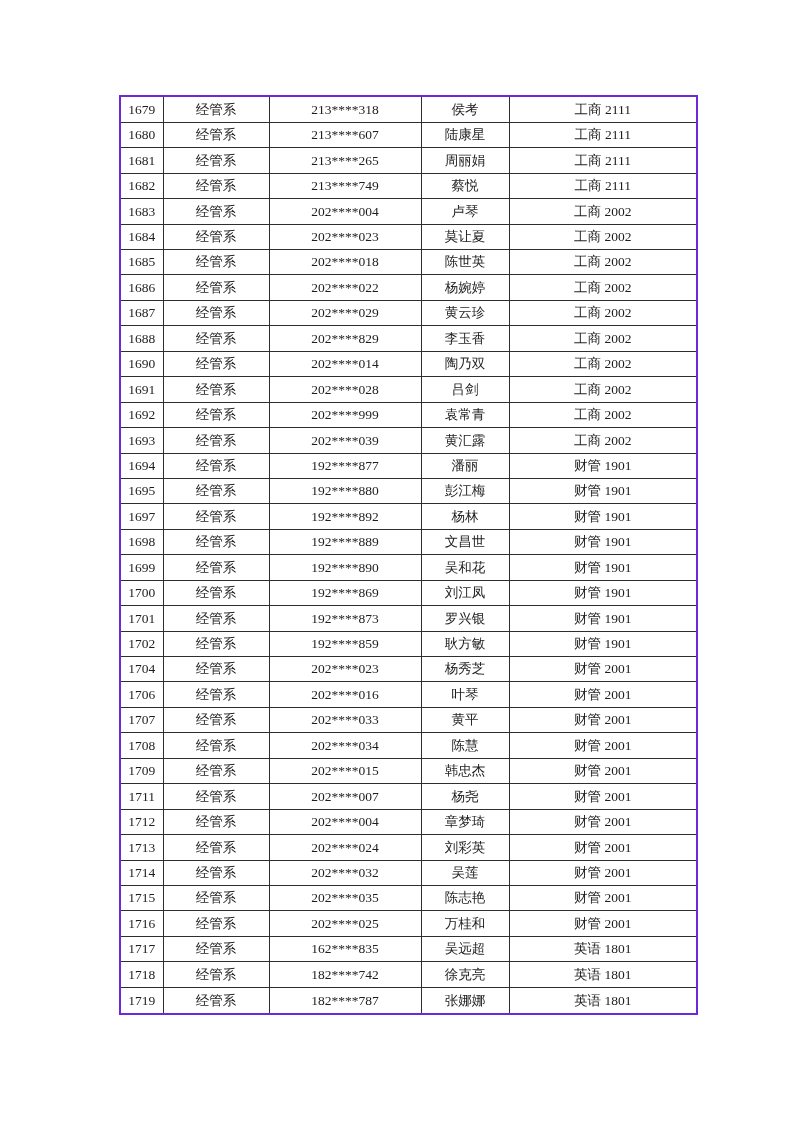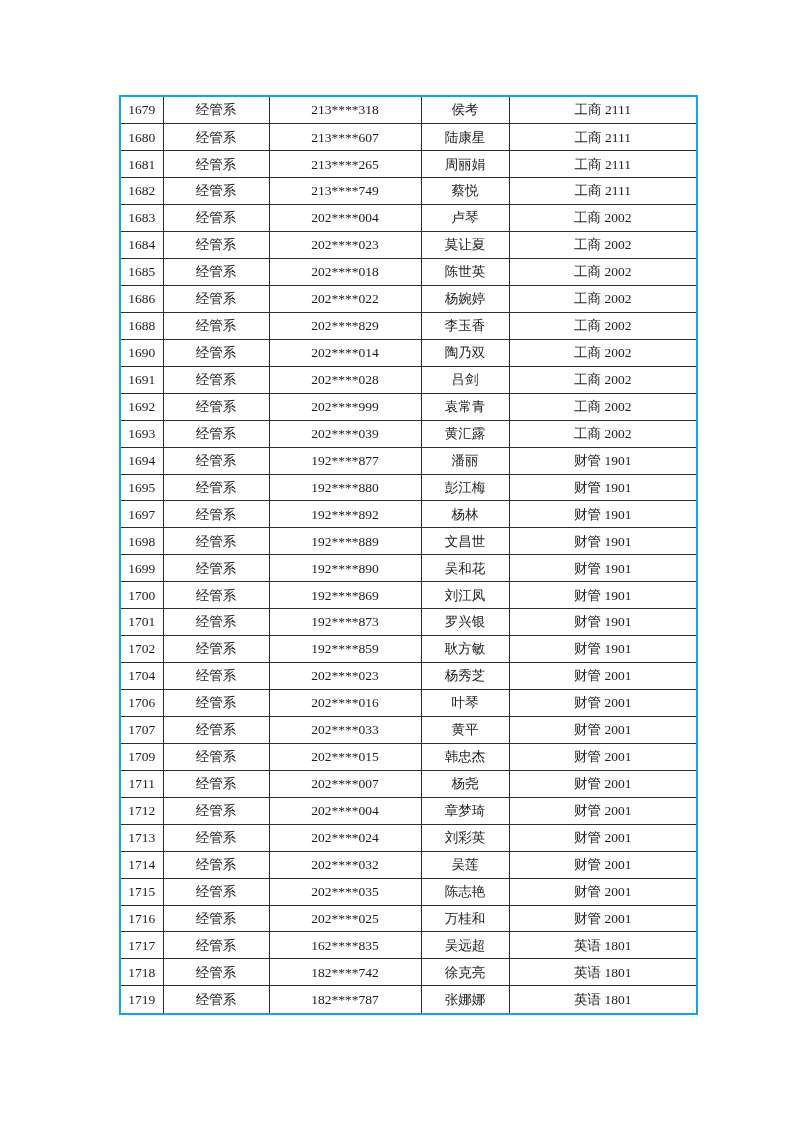--- a/index.html
+++ b/index.html
@@ -15,21 +15,21 @@
     overflow: hidden;
   }
   table.student-table {
     position: absolute;
     left: 119px;
     top: 95px;
     width: 577px;
     height: 920px;
     border-collapse: collapse;
     table-layout: fixed;
-    border: 2px solid #0ea5e9;
+    border: 2px solid #6d28d9;
   }
   table.student-table td {
     border: 1px solid #2e2e2e;
     padding: 0;
     text-align: center;
     vertical-align: middle;
     font-family: "Liberation Serif", "DejaVu Serif", serif;
     font-size: 13.5px;
     line-height: 1;
     color: #1d1d1d;
@@ -107,20 +107,27 @@
   </tr>
 
   <tr>
     <td>1686</td>
     <td>经管系</td>
     <td>202****022</td>
     <td>杨婉婷</td>
     <td>工商 2002</td>
   </tr>
 
+  <tr>
+    <td>1687</td>
+    <td>经管系</td>
+    <td>202****029</td>
+    <td>黄云珍</td>
+    <td>工商 2002</td>
+  </tr>
 
   <tr>
     <td>1688</td>
     <td>经管系</td>
     <td>202****829</td>
     <td>李玉香</td>
     <td>工商 2002</td>
   </tr>
 
 
@@ -240,20 +247,27 @@
   </tr>
 
   <tr>
     <td>1707</td>
     <td>经管系</td>
     <td>202****033</td>
     <td>黄平</td>
     <td>财管 2001</td>
   </tr>
 
+  <tr>
+    <td>1708</td>
+    <td>经管系</td>
+    <td>202****034</td>
+    <td>陈慧</td>
+    <td>财管 2001</td>
+  </tr>
 
   <tr>
     <td>1709</td>
     <td>经管系</td>
     <td>202****015</td>
     <td>韩忠杰</td>
     <td>财管 2001</td>
   </tr>
 
 

